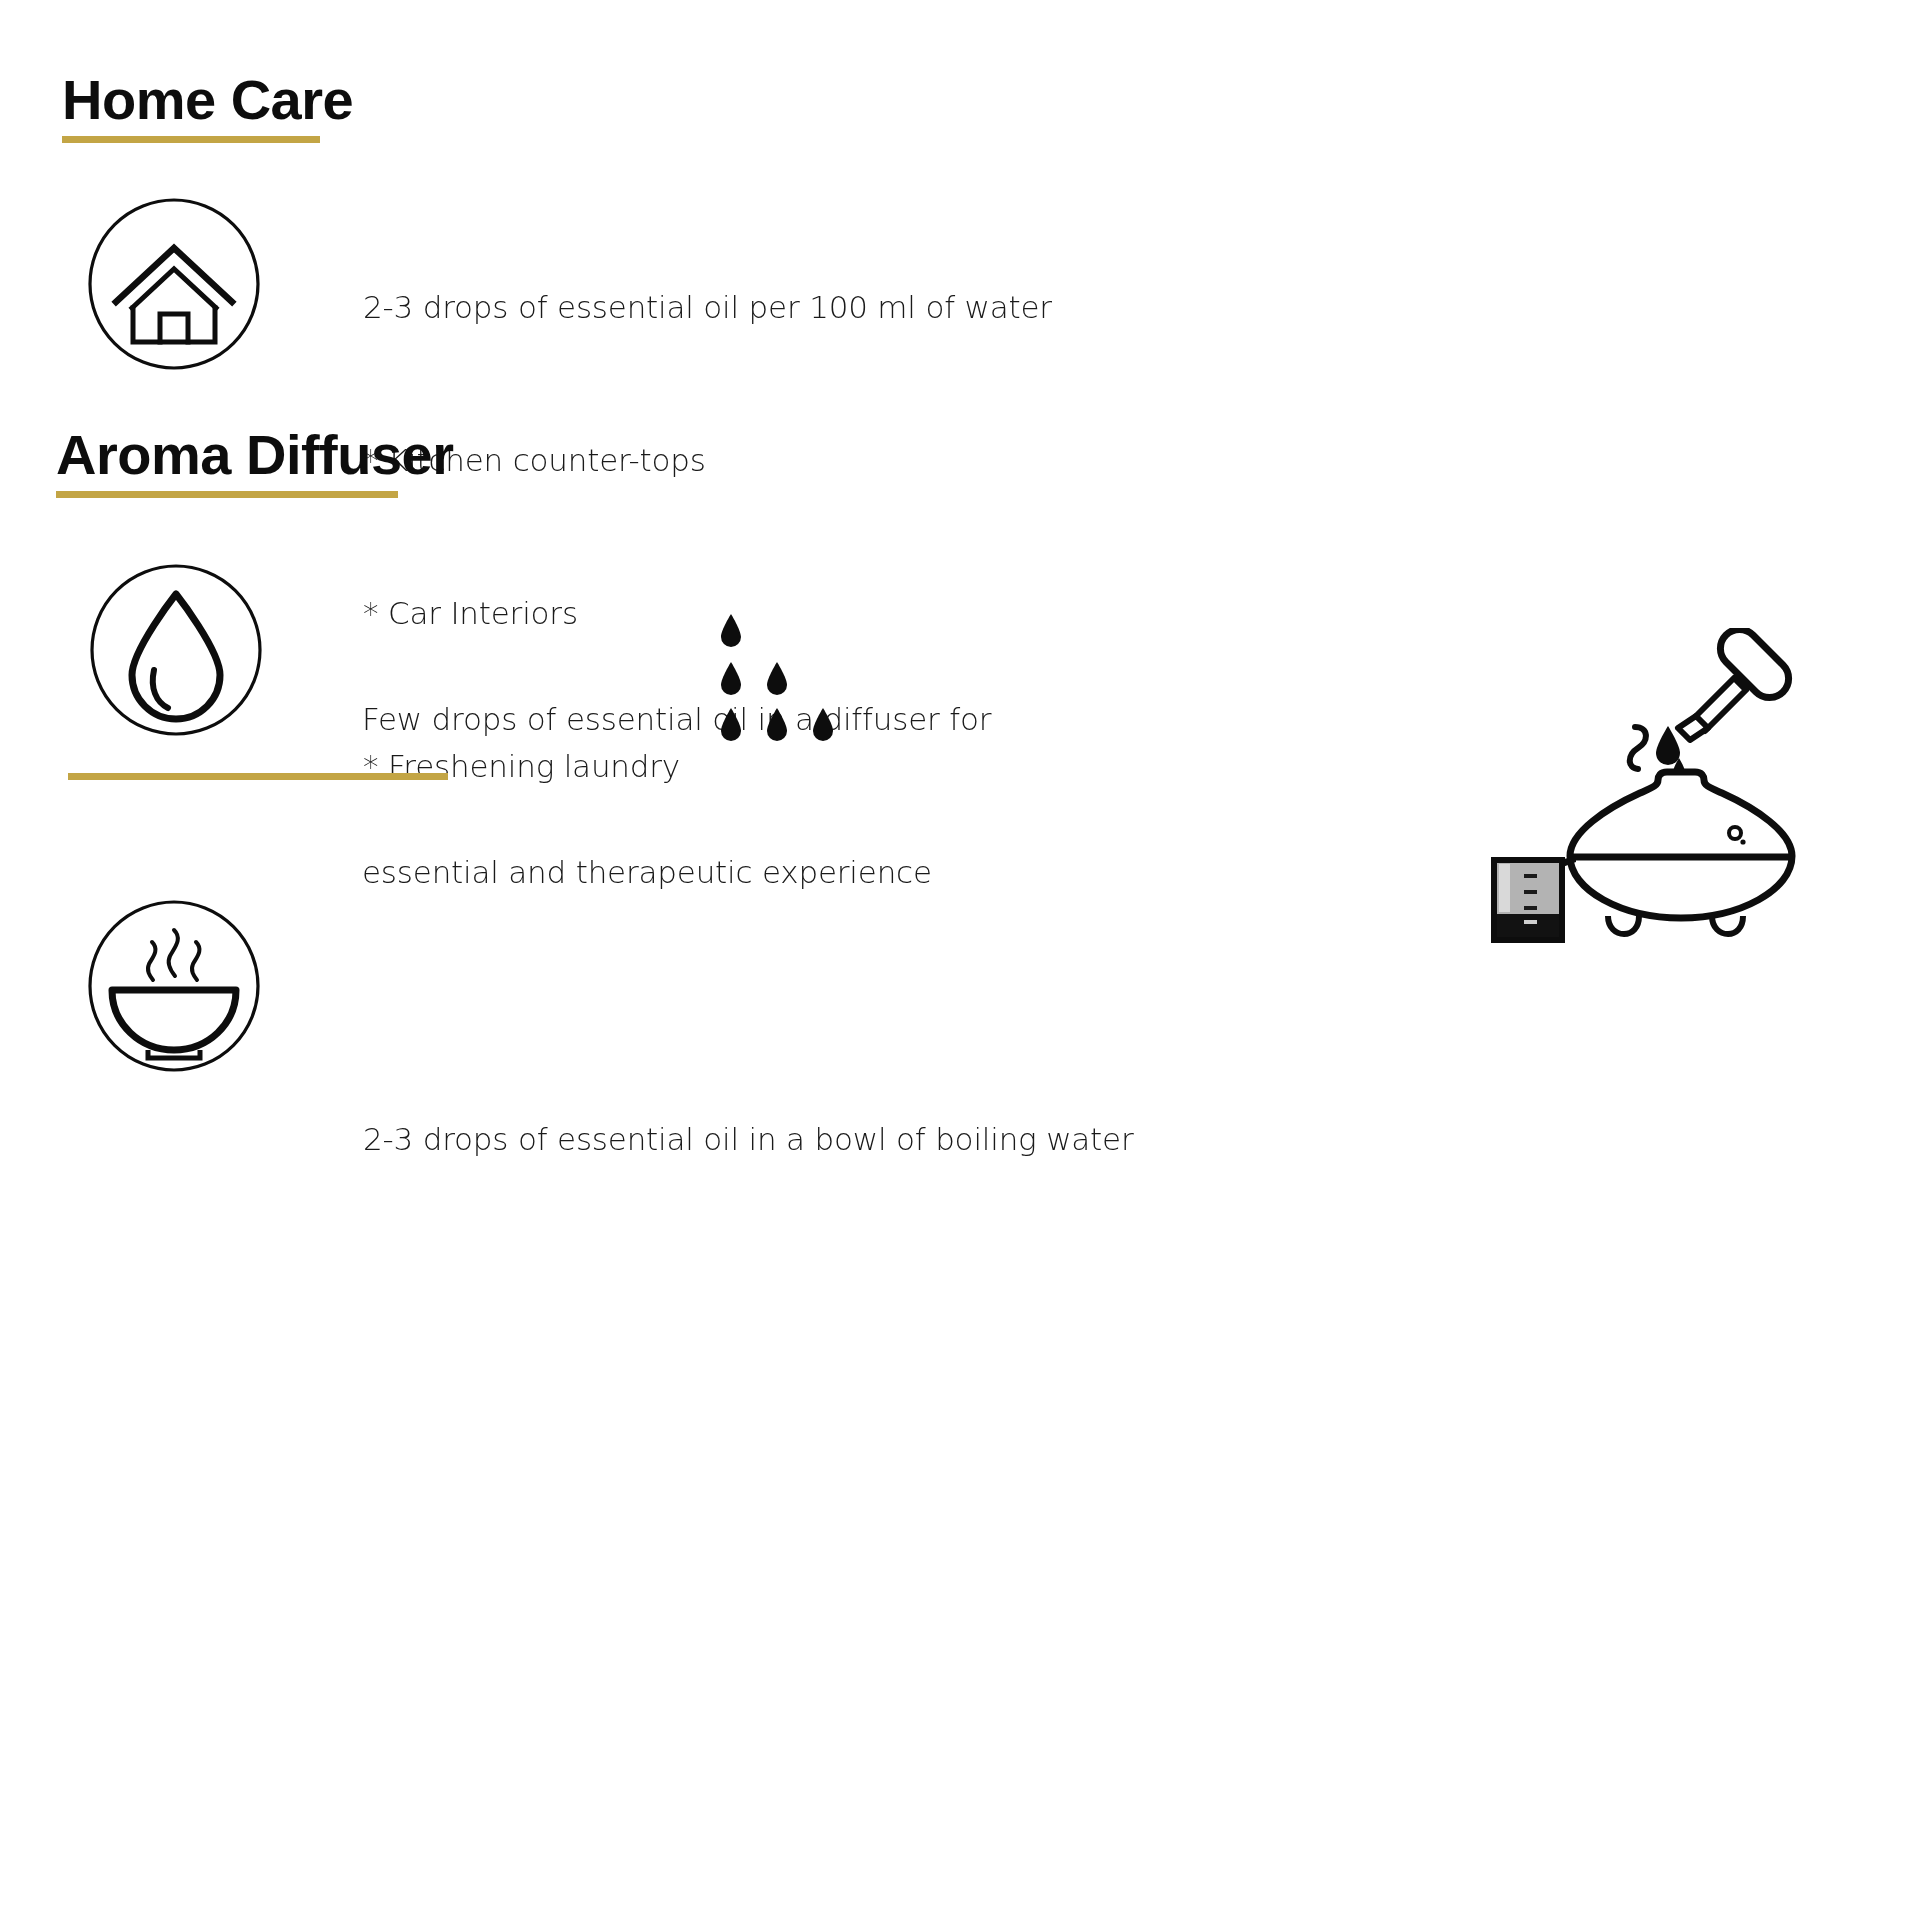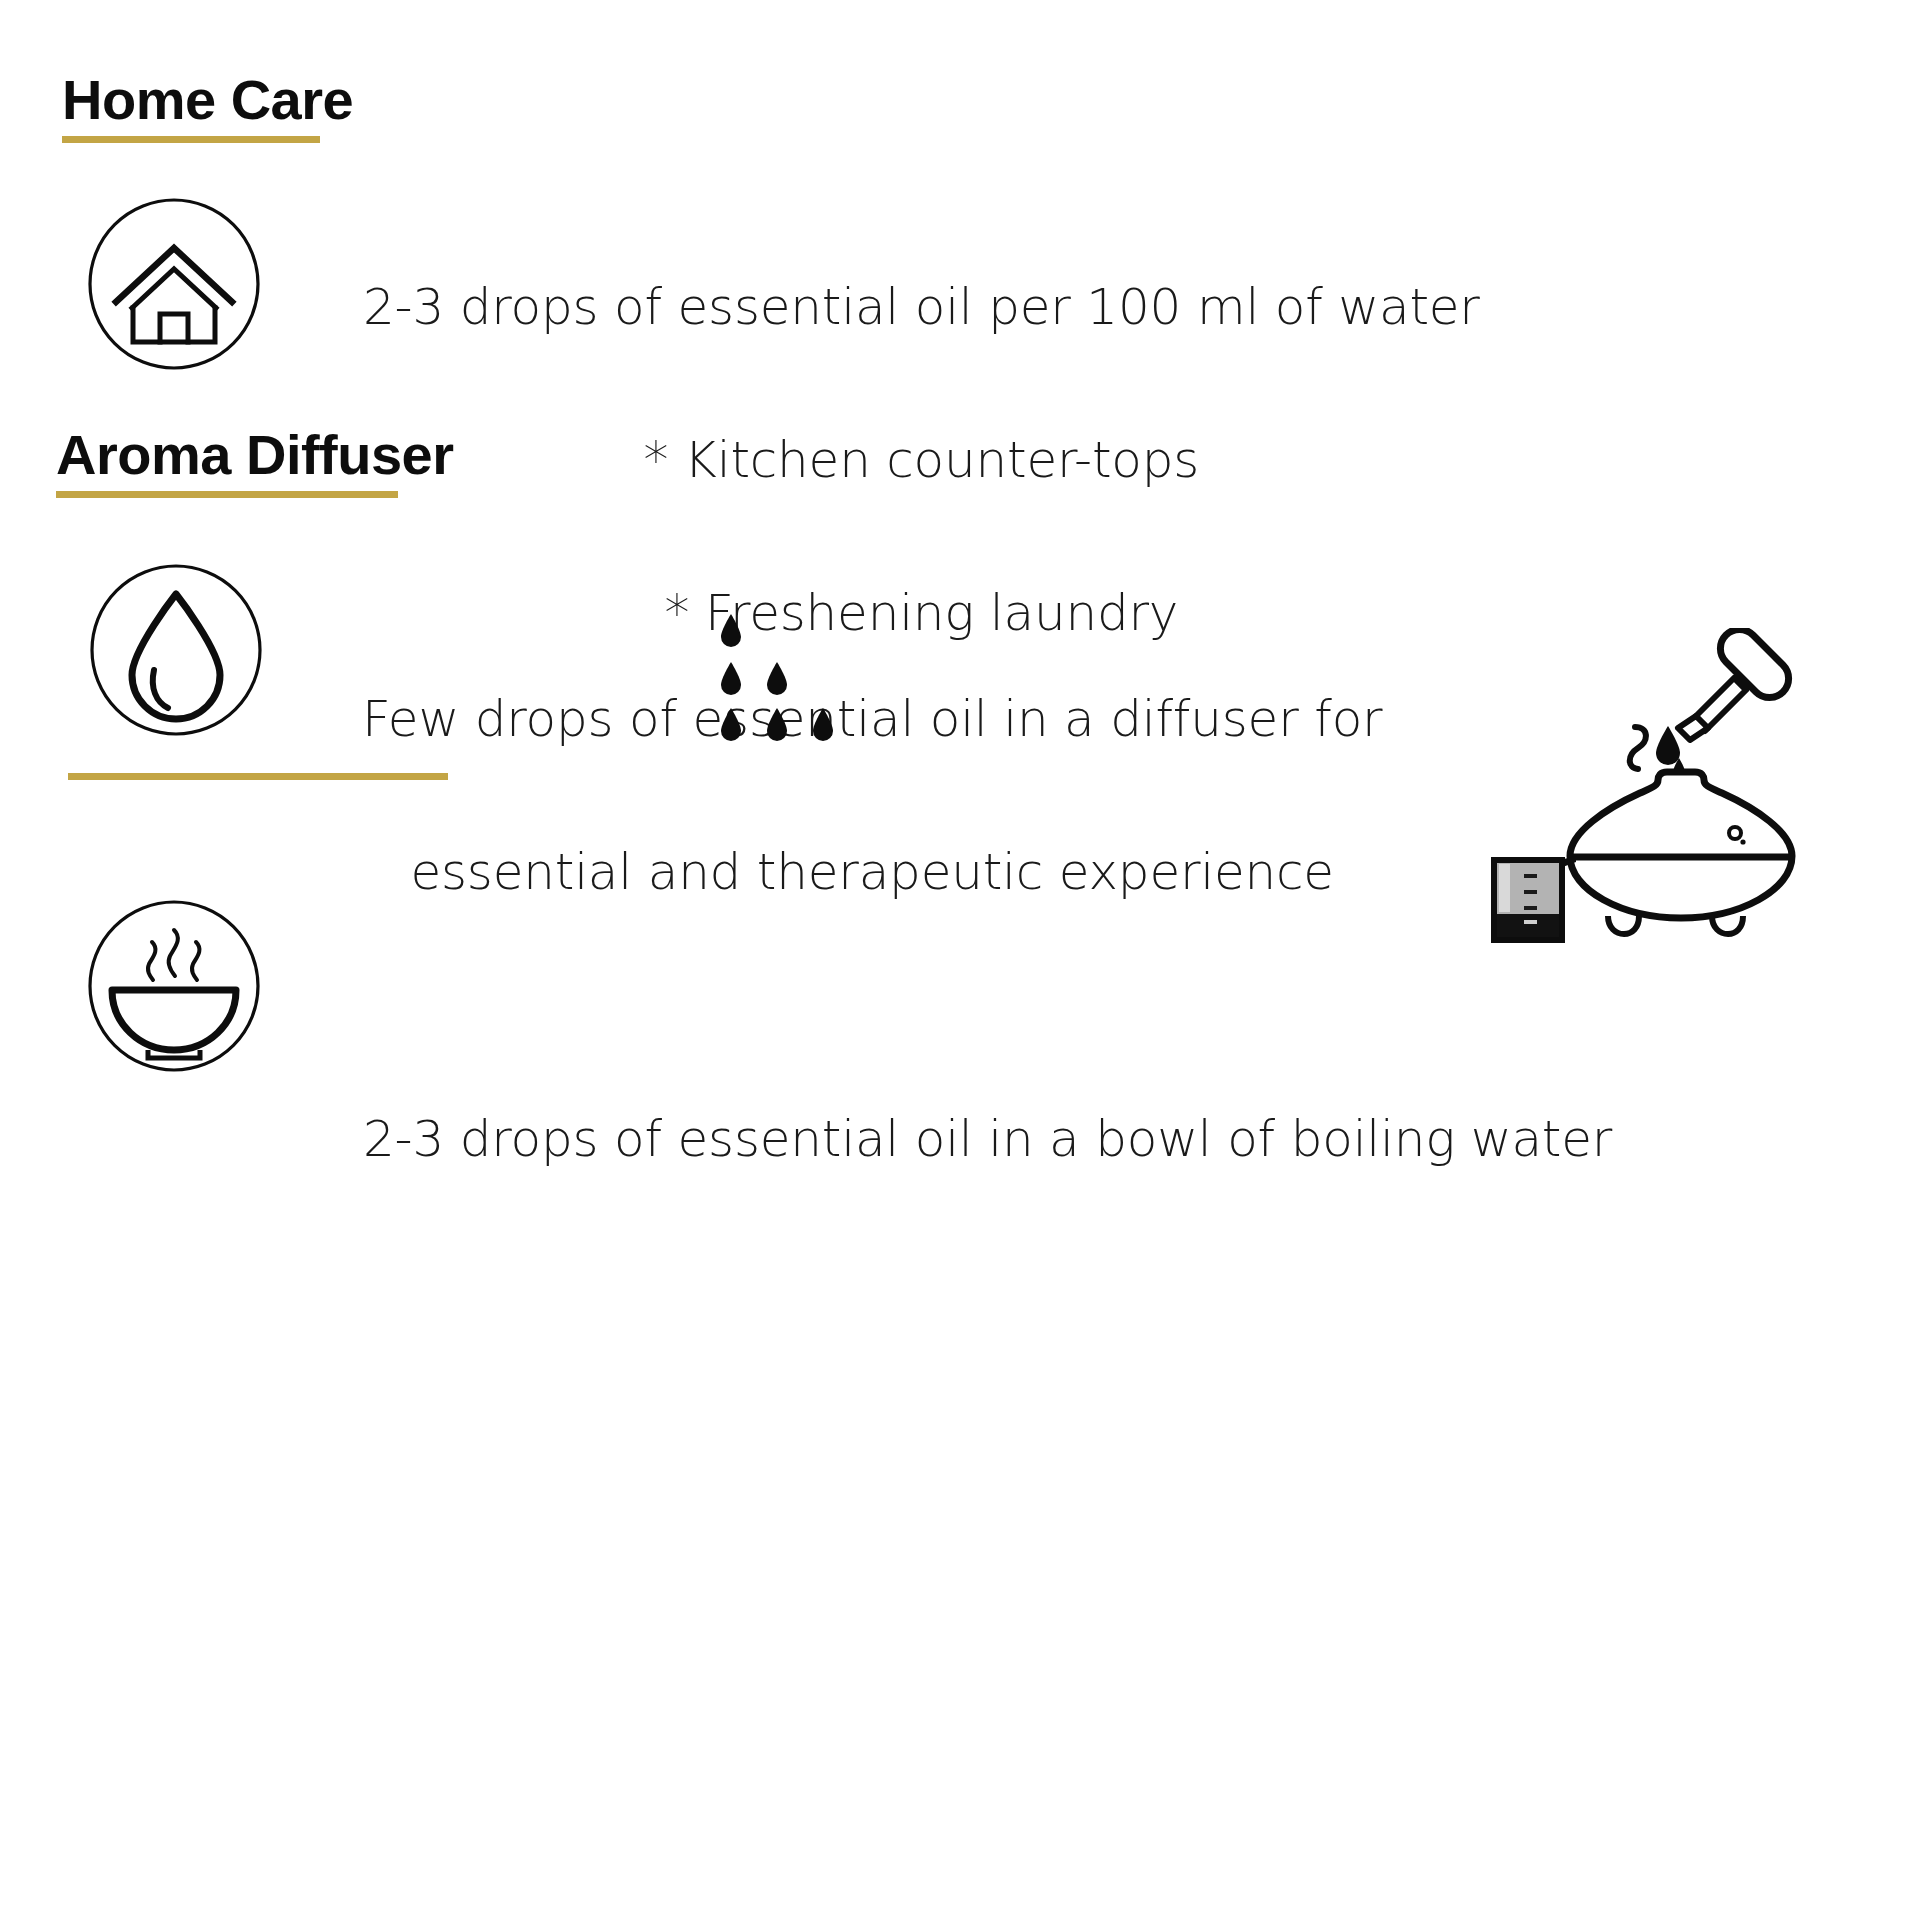--- a/index.html
+++ b/index.html
@@ -63,26 +63,25 @@
 
   #icon-home-care   { left: 86px; top: 196px; }
   #icon-aroma       { left: 88px; top: 562px; }
   #icon-steam       { left: 86px; top: 898px; }
 
   
   .body-text {
     position: absolute;
     font-family: "DejaVu Sans", sans-serif;
     font-weight: 300;
-    font-size: 50px;
+    font-size: 31px;
     line-height: 51px;
     color: #1a1a1a;
     white-space: pre;
     letter-spacing: -0.2px;
-    text-align: center;
   }
   .body-text .tline { display: block; }
 
   #text-home-care { left: 363px; top: 180px; }
   #text-aroma     { left: 362px; top: 592px; }
   #text-steam     { left: 363px; top: 1012px; }
 
   
   #droplets {
     position: absolute;
@@ -123,20 +122,21 @@
 
       <path d="M 47 112 L 47 146 L 129 146 L 129 112" fill="none" stroke="#0d0d0d" stroke-width="5" stroke-linejoin="miter" stroke-linecap="square"></path>
 
       <path d="M 74 146 L 74 118 L 102 118 L 102 146" fill="none" stroke="#0d0d0d" stroke-width="5" stroke-linejoin="miter" stroke-linecap="square"></path>
     </svg>
   </div>
 
   <div class="body-text" id="text-home-care">
     <span class="tline">2-3 drops of essential oil per 100 ml of water</span>
     <span class="tline">* Kitchen counter-tops</span>
+    <span class="tline">* Car Interiors</span>
     <span class="tline">* Freshening laundry</span>
   </div>
 
   <div class="section-heading" id="heading-aroma">
     <span class="heading-text">Aroma Diffuser</span>
     <span class="heading-rule"></span>
   </div>
 
   <div class="circle-icon" id="icon-aroma">
     <svg viewBox="0 0 176 176" xmlns="http://www.w3.org/2000/svg">

